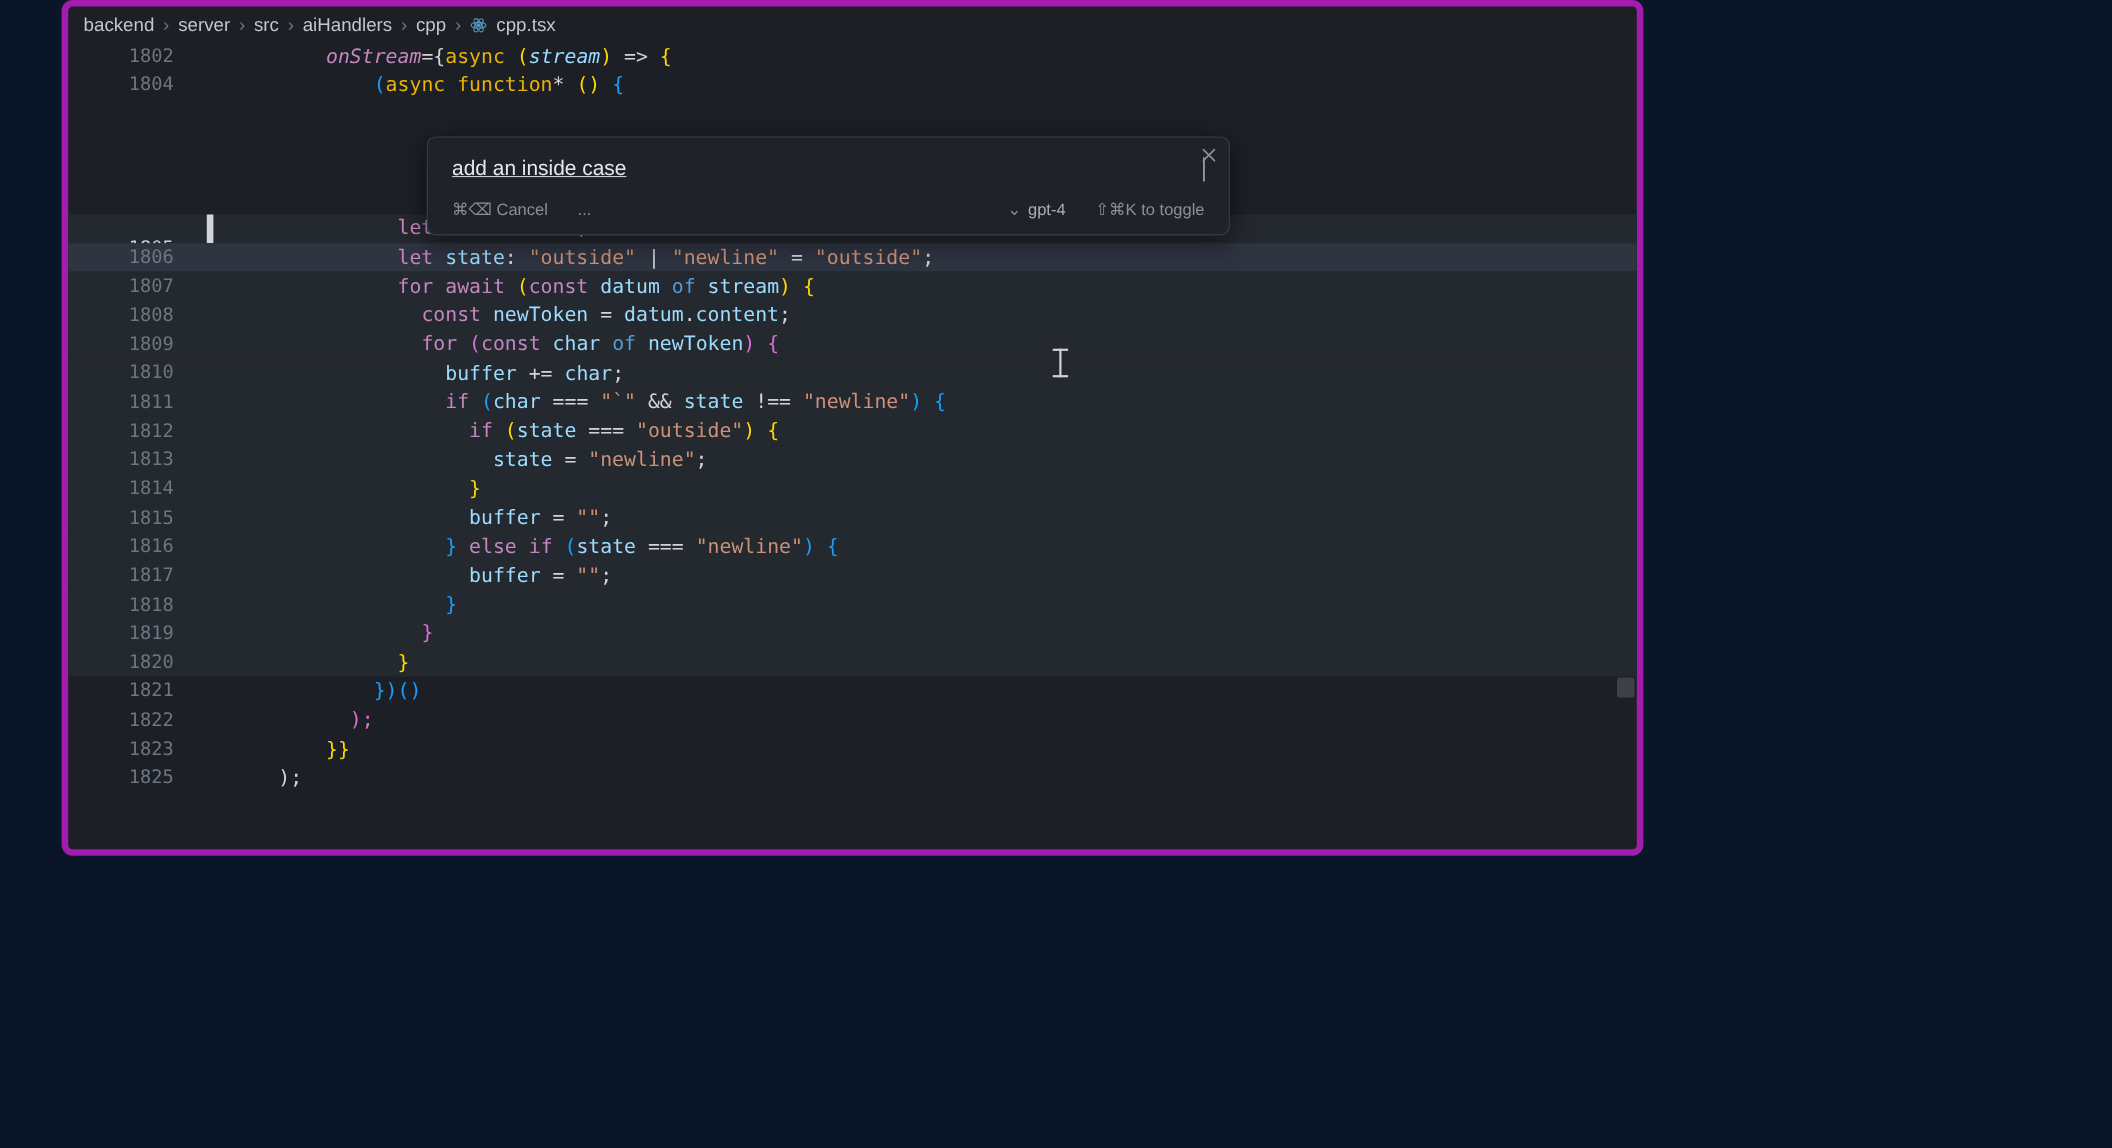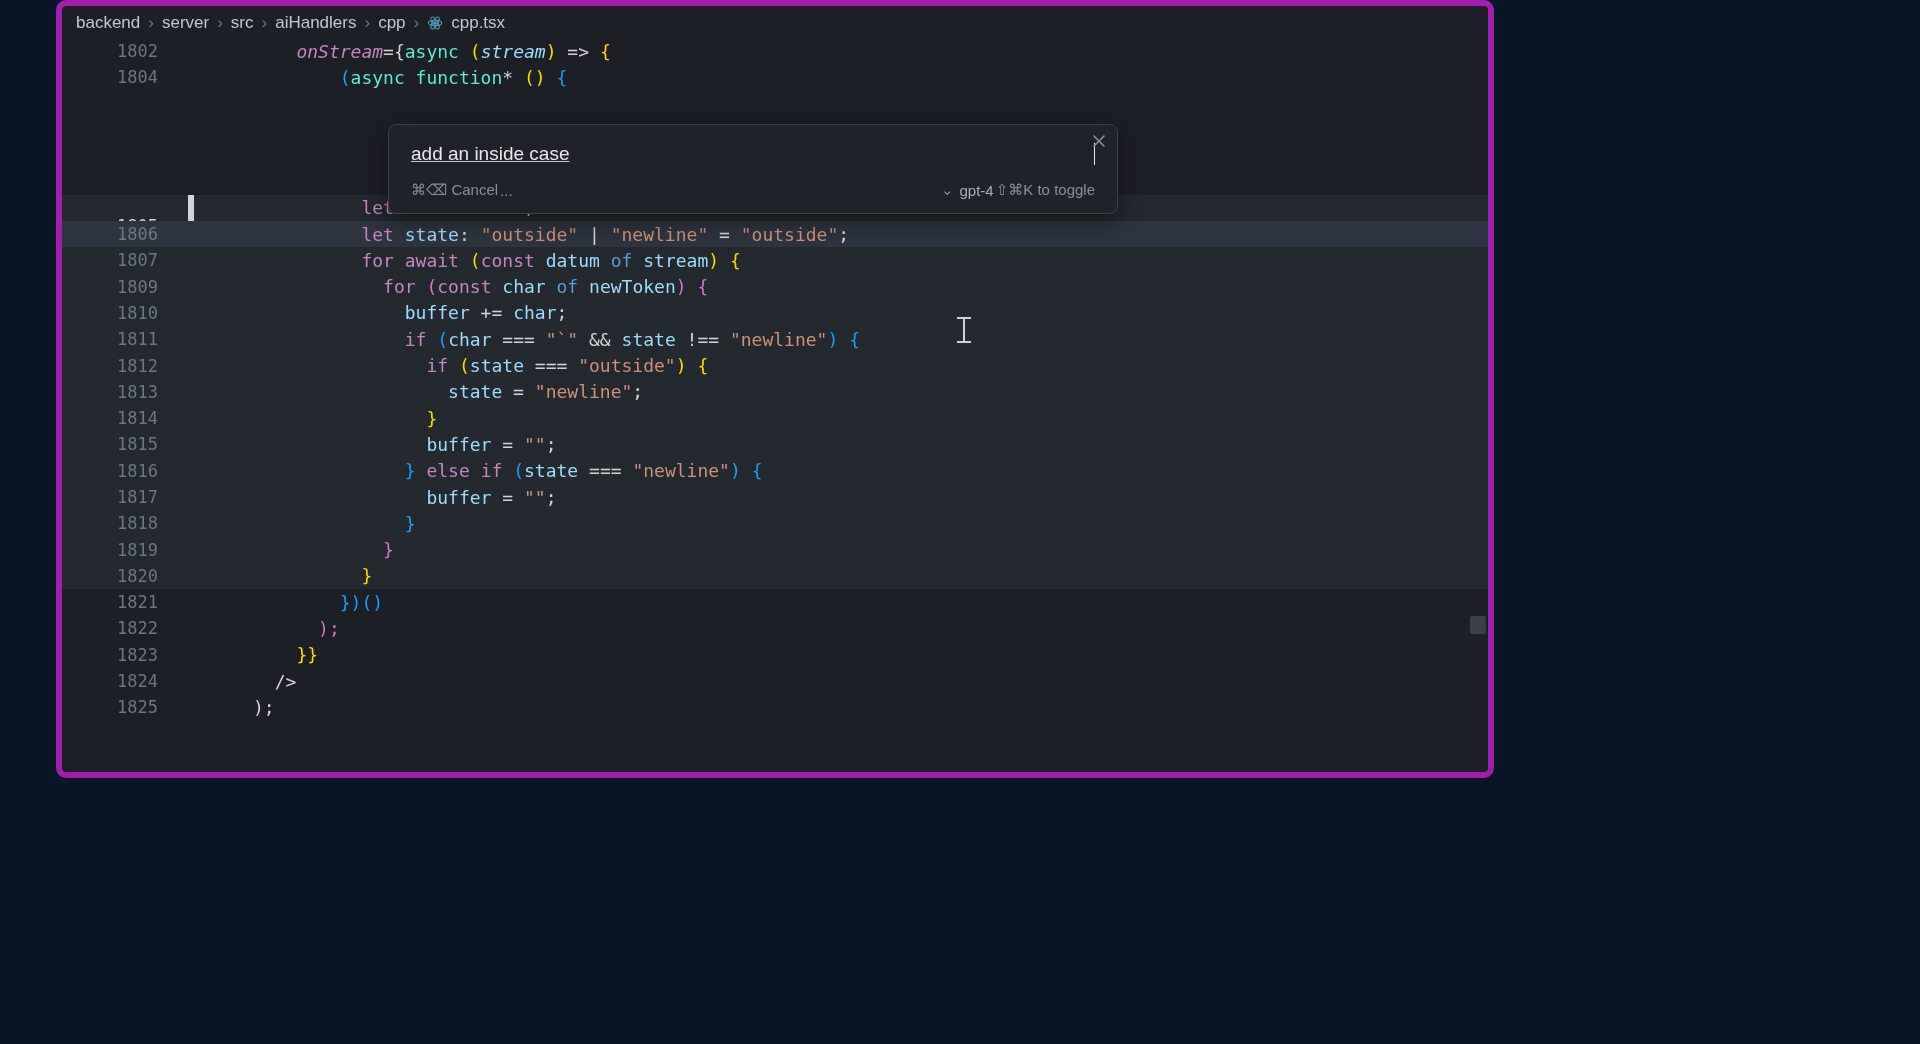--- a/index.html
+++ b/index.html
@@ -67,21 +67,21 @@
       padding-left: 0;
     }
     .line-left-marker {
       position: absolute;
       left: 126px; top: 0; height: 26.3px; width: 6px;
       background: #d1d5db;
     }
     
     .tk-key   { color: #c586c0; }          
     .tk-key-it{ color: #c586c0; font-style: italic; } 
-    .tk-func  { color: #5eead4; }          
+    .tk-func  { color: #eab308; }          
     .tk-ident { color: #9cdcfe; }          
     .tk-param { color: #9cdcfe; font-style: italic; } 
     .tk-call  { color: #dcdcaa; }          
     .tk-prop  { color: #9cdcfe; }          
     .tk-str   { color: #ce9178; }
     .tk-punc  { color: #d4d4d4; }
     .tk-brace1{ color: #ffd700; }
     .tk-brace2{ color: #da70d6; }
     .tk-brace3{ color: #179fff; }
     .tk-op    { color: #d4d4d4; }
@@ -118,21 +118,21 @@
       background: #e6e8eb; margin-left: 1px;
       animation: blink 1s step-end infinite;
     }
     @keyframes blink { 50% { opacity: 0; } }
     .cmdk .footer {
       display: flex; justify-content: space-between; align-items: center;
       padding: 8px 22px 14px 22px;
       font-size: 15px; color: #8a8f98;
     }
     .cmdk .footer .left,
-    .cmdk .footer .right { display: flex; align-items: center; gap: 2px; }
+    .cmdk .footer .right { display: flex; align-items: center; gap: 27px; }
     .cmdk .kbd { color: #8a8f98; }
     .cmdk .model { display: flex; align-items: center; gap: 6px; color: #a9aeb6; }
     .cmdk .chev { color: #8a8f98; }
     
     .ibeam {
       position: absolute;
       left: 895px; top: 281px;
       width: 14px; height: 26px;
       z-index: 40;
       pointer-events: none;
@@ -209,20 +209,24 @@
     <div class="code-line hl-strong">
       <div class="gutter">1806</div>
       <div class="code">                <span class="tk-key">let</span><span class="tk-punc"> </span><span class="tk-ident">state</span><span class="tk-punc">: </span><span class="tk-str">"outside"</span><span class="tk-op"> | </span><span class="tk-str">"newline"</span><span class="tk-op"> = </span><span class="tk-str">"outside"</span><span class="tk-punc">;</span></div>
     </div>
 
     <div class="code-line hl-soft">
       <div class="gutter">1807</div>
       <div class="code">                <span class="tk-key">for</span><span class="tk-punc"> </span><span class="tk-key">await</span><span class="tk-punc"> </span><span class="tk-brace1">(</span><span class="tk-key">const</span><span class="tk-punc"> </span><span class="tk-ident">datum</span><span class="tk-punc"> </span><span class="tk-of">of</span><span class="tk-punc"> </span><span class="tk-ident">stream</span><span class="tk-brace1">)</span><span class="tk-punc"> </span><span class="tk-brace1">{</span></div>
     </div>
 
+    <div class="code-line hl-soft">
+      <div class="gutter">1808</div>
+      <div class="code">                  <span class="tk-key">const</span><span class="tk-punc"> </span><span class="tk-ident">newToken</span><span class="tk-op"> = </span><span class="tk-ident">datum</span><span class="tk-punc">.</span><span class="tk-prop">content</span><span class="tk-punc">;</span></div>
+    </div>
 
     <div class="code-line hl-soft">
       <div class="gutter">1809</div>
       <div class="code">                  <span class="tk-key">for</span><span class="tk-punc"> </span><span class="tk-brace2">(</span><span class="tk-key">const</span><span class="tk-punc"> </span><span class="tk-ident">char</span><span class="tk-punc"> </span><span class="tk-of">of</span><span class="tk-punc"> </span><span class="tk-ident">newToken</span><span class="tk-brace2">)</span><span class="tk-punc"> </span><span class="tk-brace2">{</span></div>
     </div>
 
     <div class="code-line hl-soft">
       <div class="gutter">1810</div>
       <div class="code">                    <span class="tk-ident">buffer</span><span class="tk-op"> += </span><span class="tk-ident">char</span><span class="tk-punc">;</span></div>
     </div>
@@ -285,24 +289,20 @@
     <div class="code-line">
       <div class="gutter">1822</div>
       <div class="code">            <span class="tk-brace2">);</span></div>
     </div>
 
     <div class="code-line">
       <div class="gutter">1823</div>
       <div class="code">          <span class="tk-brace1">}}</span></div>
     </div>
 
-    <div class="code-line">
-      <div class="gutter">1824</div>
-      <div class="code">        <span class="tk-punc">/&gt;</span></div>
-    </div>
 
     <div class="code-line">
       <div class="gutter">1825</div>
       <div class="code">      <span class="tk-punc">);</span></div>
     </div>
 
     <div class="ibeam">
         <div class="stem"></div>
       </div>
 

